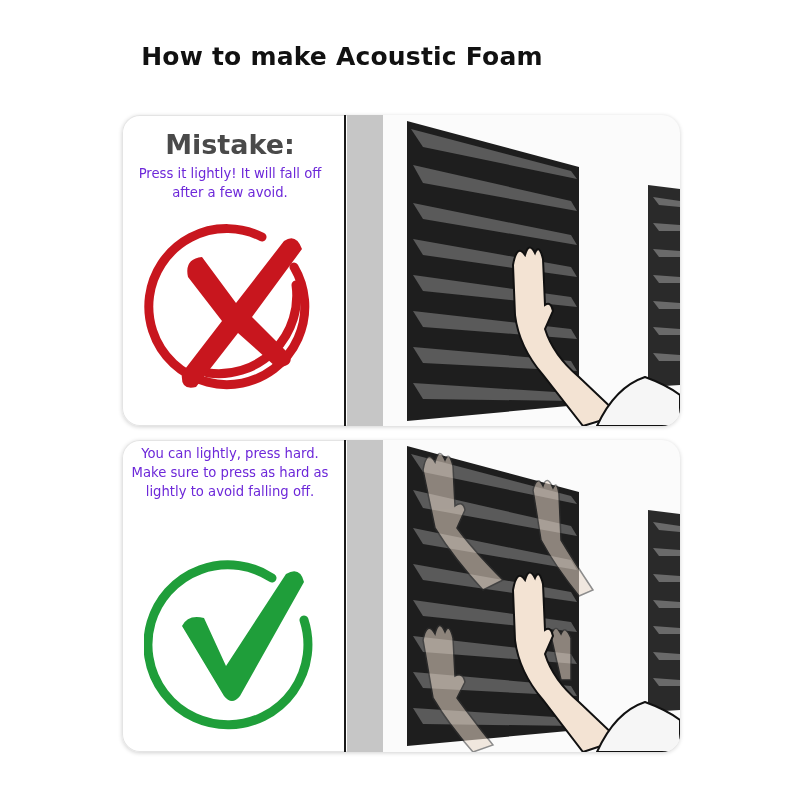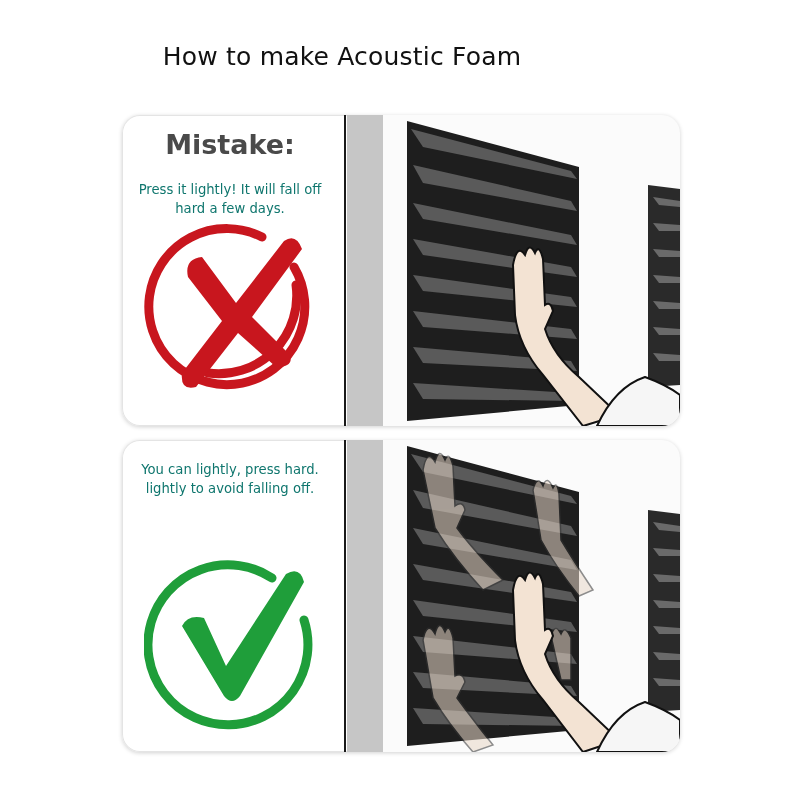--- a/index.html
+++ b/index.html
@@ -1,43 +1,43 @@
 <!DOCTYPE html>
 <html><head>
 <meta charset="utf-8">
 <style>
   html,body{margin:0;padding:0;background:#ffffff;}
   body{width:800px;height:800px;position:relative;overflow:hidden;font-family:"DejaVu Sans","Liberation Sans",sans-serif;}
-  .title{position:absolute;left:0;top:40px;width:684px;text-align:center;font-weight:normal;font-size:25px;line-height:33px;color:#111;letter-spacing:0.2px;}
+  .title{position:absolute;left:0;top:40px;width:684px;text-align:center;font-weight:bold;font-size:25px;line-height:33px;color:#111;letter-spacing:0.2px;}
   .card{position:absolute;left:122px;width:558px;border-radius:18px;background:#fff;
         box-shadow:inset 0 0 0 1px #e4e4e4, 0 1px 4px rgba(0,0,0,0.18);overflow:hidden;}
   .card.c1{top:115px;height:311px;}
   .card.c2{top:440px;height:312px;}
   .left{position:absolute;left:0;top:0;width:216px;height:100%;text-align:center;}
   .heading{margin-top:14px;font-weight:bold;font-size:27px;color:#4a4a4a;}
-  .desc{font-size:13.2px;color:#0f766e;line-height:19px;margin-top:20px;}
+  .desc{font-size:13.2px;color:#6d28d9;line-height:19px;margin-top:4px;}
   .icon{position:absolute;left:22px;width:180px;height:175px;}
   .divline{position:absolute;left:222px;top:0;width:2px;height:100%;background:#1a1a1a;}
   .wallbar{position:absolute;left:225px;top:0;width:36px;height:100%;background:#c6c6c6;}
   .scene{position:absolute;left:261px;top:0;right:0;height:100%;background:#fbfbfb;}
   svg{display:block;}
 </style>
 </head>
 <body>
 
 <div class="title">
   <div>How to make Acoustic Foam</div>
 </div>
 
 <div class="card c1">
   <div class="left">
     <div class="heading">Mistake:</div>
     <div class="desc">
       <div>Press it lightly! It will fall off</div>
-      <div>hard a few days.</div>
+      <div>after a few avoid.</div>
     </div>
     <div class="icon" style="top:100px;">
       <svg width="180" height="175" viewBox="0 0 180 175">
         <path d="M118 22 A78 78 0 1 0 150 52" fill="none" stroke="#c8161e" stroke-width="9" stroke-linecap="round"></path>
         <path d="M155 62 A78 78 0 0 1 70 160" fill="none" stroke="#c8161e" stroke-width="9" stroke-linecap="round" opacity="0"></path>
         <path d="M152 70 A78 78 0 0 1 64 158" fill="none" stroke="#c8161e" stroke-width="9" stroke-linecap="round"></path>
         <path d="M58 42 L92 88 L140 26 Q152 18 158 34 L108 102 L146 140 Q150 152 132 152 L94 118 L52 172 Q36 176 38 158 L78 106 L44 62 Q40 44 58 42 Z" fill="#c8161e"></path>
       </svg>
     </div>
   </div>
@@ -73,20 +73,21 @@
 
       <path d="M214 311 Q232 272 262 262 Q284 270 297 280 L297 311 Z" fill="#f6f6f6" stroke="#111" stroke-width="2"></path>
     </svg>
   </div>
 </div>
 
 <div class="card c2">
   <div class="left">
     <div class="desc">
       <div>You can lightly, press hard.</div>
+      <div>Make sure to press as hard as</div>
       <div>lightly to avoid falling off.</div>
     </div>
     <div class="icon" style="top:118px;">
       <svg width="180" height="175" viewBox="0 0 180 175">
         <path d="M128 20 A80 80 0 1 0 160 62" fill="none" stroke="#1f9e3a" stroke-width="9" stroke-linecap="round"></path>
         <path d="M38 68 Q44 56 60 60 L82 108 L142 16 Q156 8 160 24 L96 138 Q88 148 80 138 Z" fill="#1f9e3a"></path>
       </svg>
     </div>
   </div>
   <div class="divline"></div>

